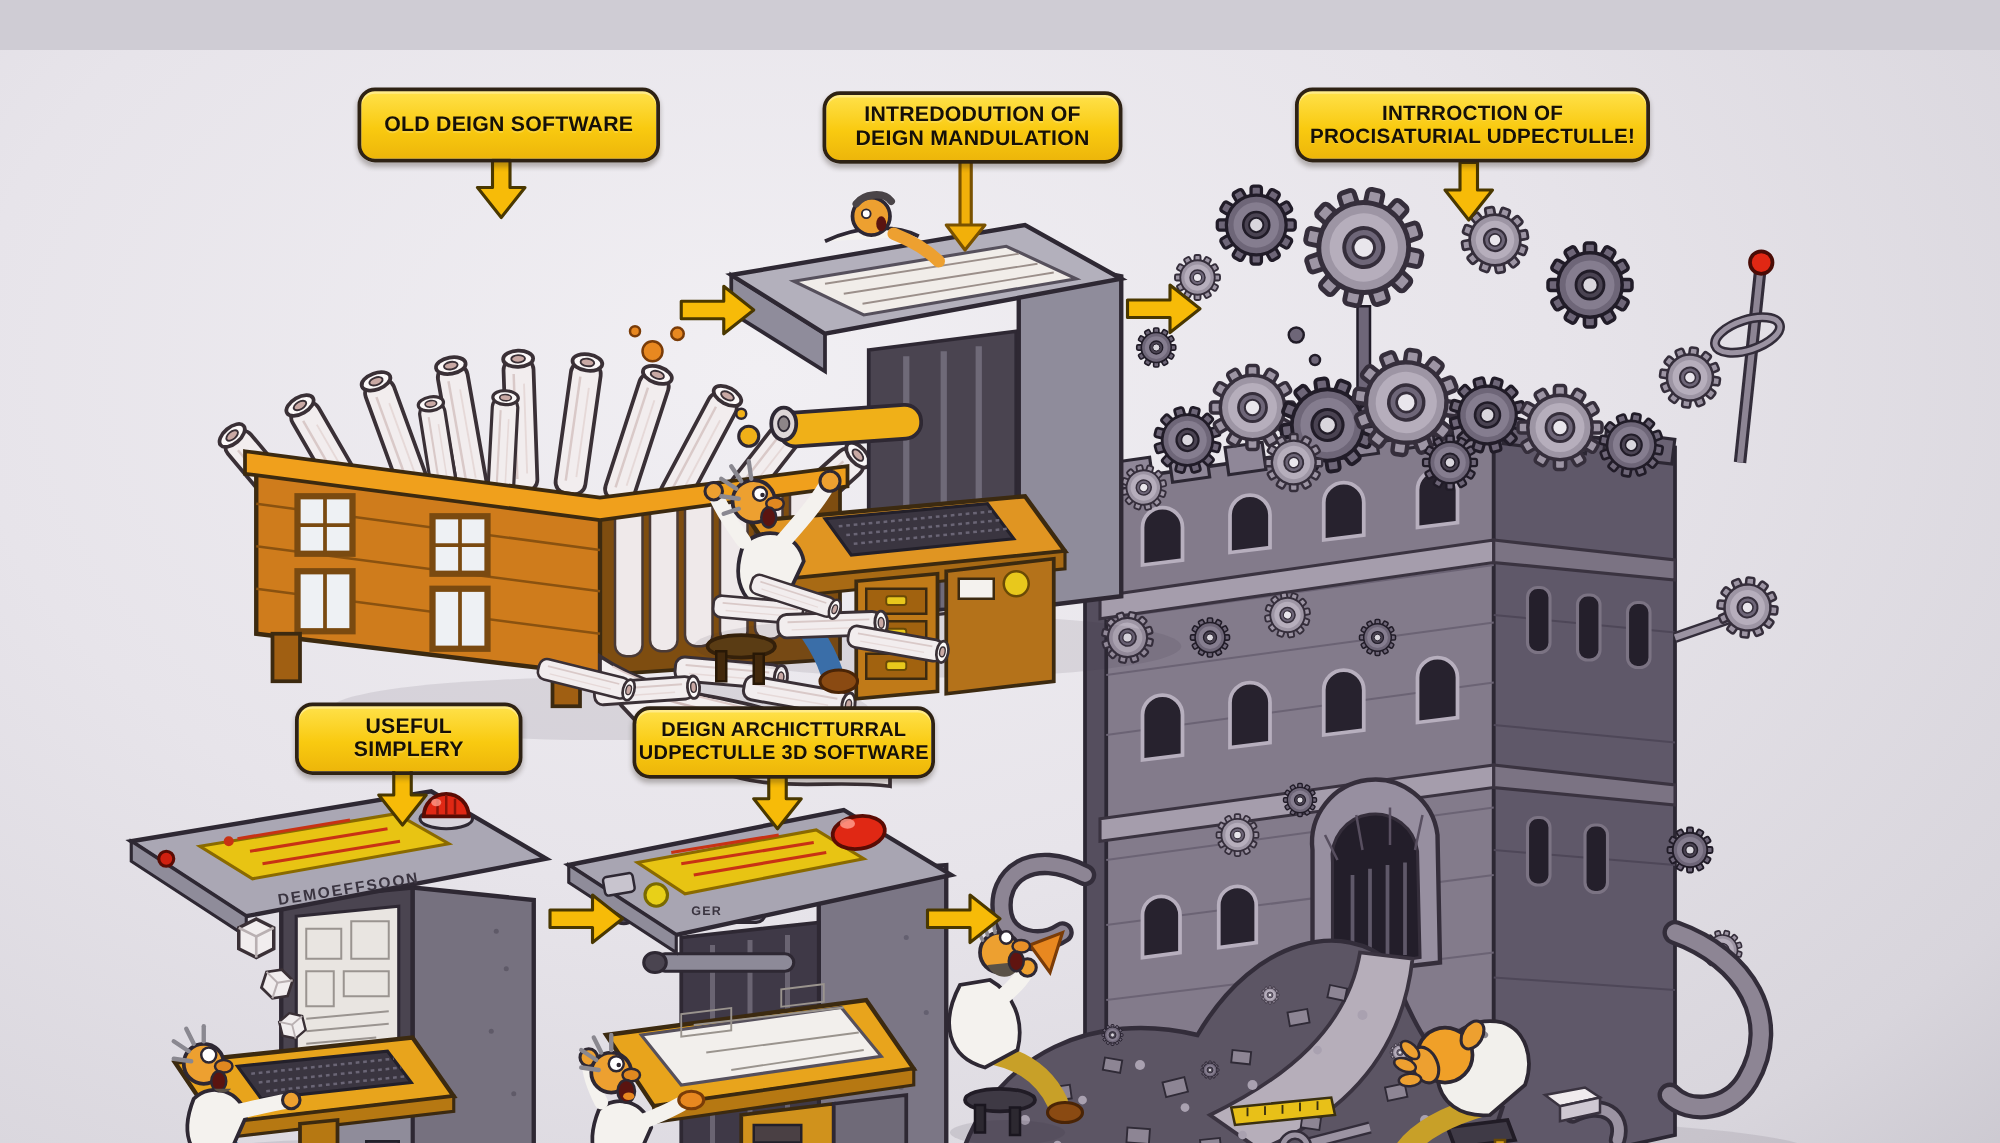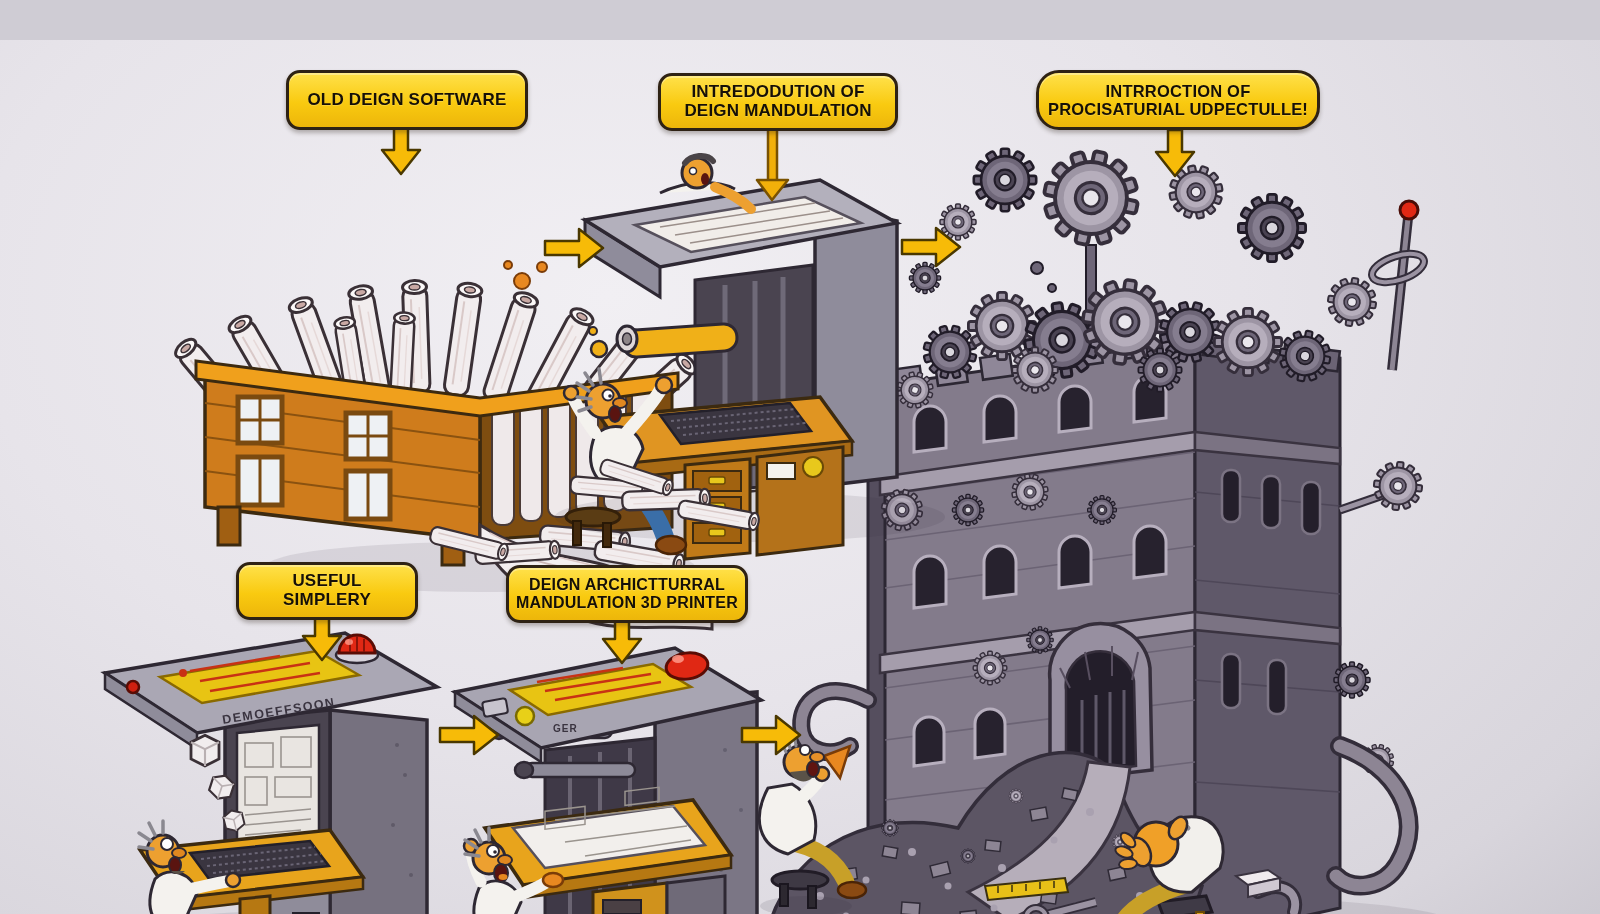--- a/index.html
+++ b/index.html
@@ -16,21 +16,21 @@
     border:3px solid #2e2214;border-radius:14px;
     color:#161007;font-weight:bold;text-align:center;
     display:flex;flex-direction:column;justify-content:center;
     line-height:1.1;letter-spacing:.2px;
     box-shadow:0 3px 4px rgba(40,30,20,.30), inset 0 2px 0 rgba(255,255,255,.35);
     text-shadow:0 1px 0 rgba(255,255,255,.18);
   }
   .caption span{display:block;}
   #cap1{left:286px;top:30px;width:236px;height:54px;font-size:17px;}
   #cap2{left:658px;top:33px;width:234px;height:52px;font-size:17px;}
-  #cap3{left:1036px;top:30px;width:278px;height:54px;font-size:16.5px;border-radius:23px;}
+  #cap3{left:1036px;top:30px;width:278px;height:54px;font-size:16.5px;}
   #cap4{left:236px;top:522px;width:176px;height:52px;font-size:17px;}
   #cap5{left:506px;top:525px;width:236px;height:52px;font-size:16px;}
 </style>
 </head>
 <body>
 
 <div id="stage">
 
   <div class="caption" id="cap1">
     <span>OLD DEIGN SOFTWARE</span>
@@ -42,21 +42,21 @@
   <div class="caption" id="cap3">
     <span>INTRROCTION OF</span>
     <span>PROCISATURIAL UDPECTULLE!</span>
   </div>
   <div class="caption" id="cap4">
     <span>USEFUL</span>
     <span>SIMPLERY</span>
   </div>
   <div class="caption" id="cap5">
     <span>DEIGN ARCHICTTURRAL</span>
-    <span>MANDULATION 3D PRINTER</span>
+    <span>UDPECTULLE 3D SOFTWARE</span>
   </div>
 
   <svg id="artwork" width="1600" height="914" viewBox="0 0 1600 914">
     <defs>
 
       <g id="gear-l">
         <g fill="#9d95a4" stroke="#352e3b" stroke-width="5">
           <rect x="-8" y="-60" width="16" height="18" rx="4"></rect>
           <rect x="-8" y="-60" width="16" height="18" rx="4" transform="rotate(30)"></rect>
           <rect x="-8" y="-60" width="16" height="18" rx="4" transform="rotate(60)"></rect>

